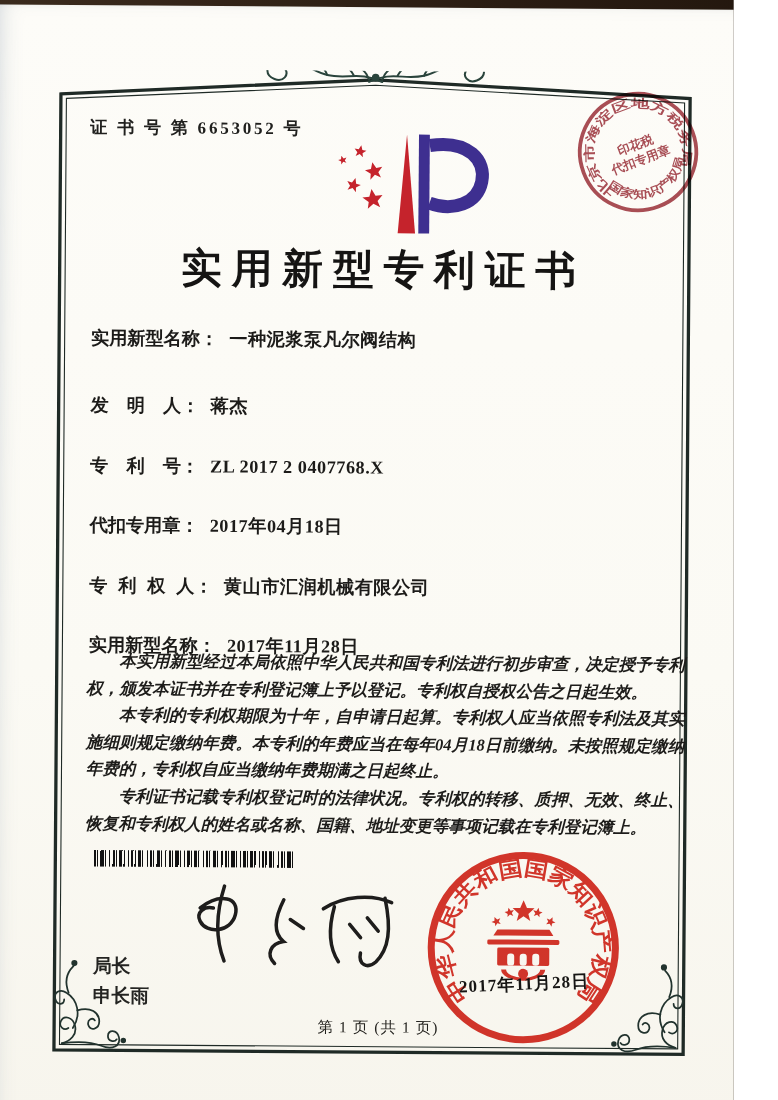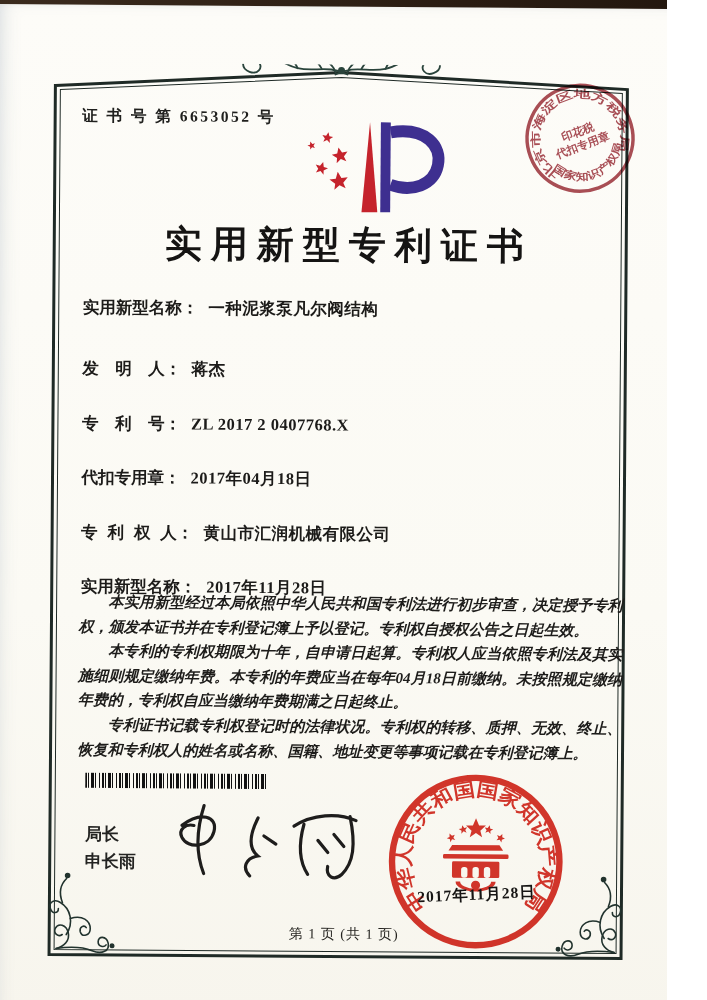--- a/index.html
+++ b/index.html
@@ -23,21 +23,21 @@
   .fvalue{letter-spacing:.5px;}
   .body-text{position:absolute;left:86px;right:86px;top:585px;
     font-size:15px;line-height:24.6px;color:#1d1c1a;font-weight:600;font-style:italic;
     text-align:justify;}
   .body-text p{margin:0;text-indent:2em;}
   .barcode{position:absolute;left:94px;top:768px;width:183px;height:15px;
     background:repeating-linear-gradient(90deg,
       #111 0 2px,transparent 2px 3px,#111 3px 4px,transparent 4px 6px,
       #111 6px 9px,transparent 9px 10px,#111 10px 11px,transparent 11px 14px,
       #111 14px 15px,transparent 15px 17px);}
-  .signer{position:absolute;left:94px;top:816px;
+  .signer{position:absolute;left:94px;top:860px;
     font-family:"Liberation Sans","DejaVu Sans",sans-serif;
     font-size:17px;font-weight:700;color:#242422;line-height:27px;}
   .autograph{position:absolute;left:175px;top:786px;width:212px;height:104px;}
   .seal{position:absolute;left:394px;top:763px;width:182px;height:182px;
     mix-blend-mode:multiply;opacity:.93;}
   .seal-date{position:absolute;left:398px;top:877px;width:176px;text-align:center;
     font-size:15.5px;font-weight:700;color:#161514;letter-spacing:1px;
     transform:rotate(-3deg);}
   .footer{position:absolute;left:0;top:919px;width:707px;text-align:center;
     font-size:14px;color:#24231f;letter-spacing:1px;}

